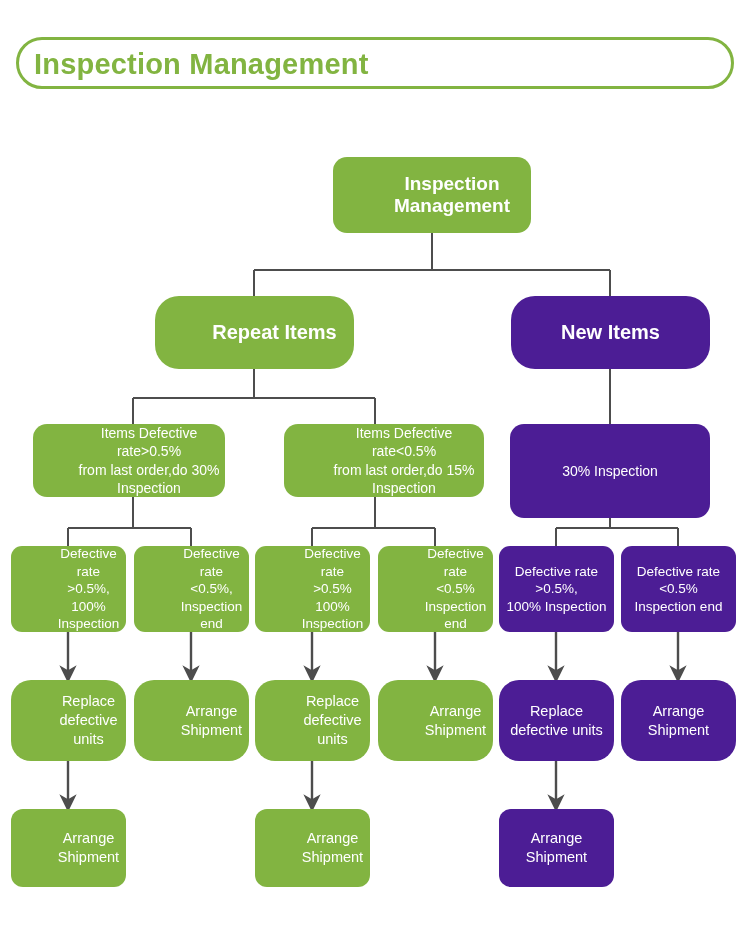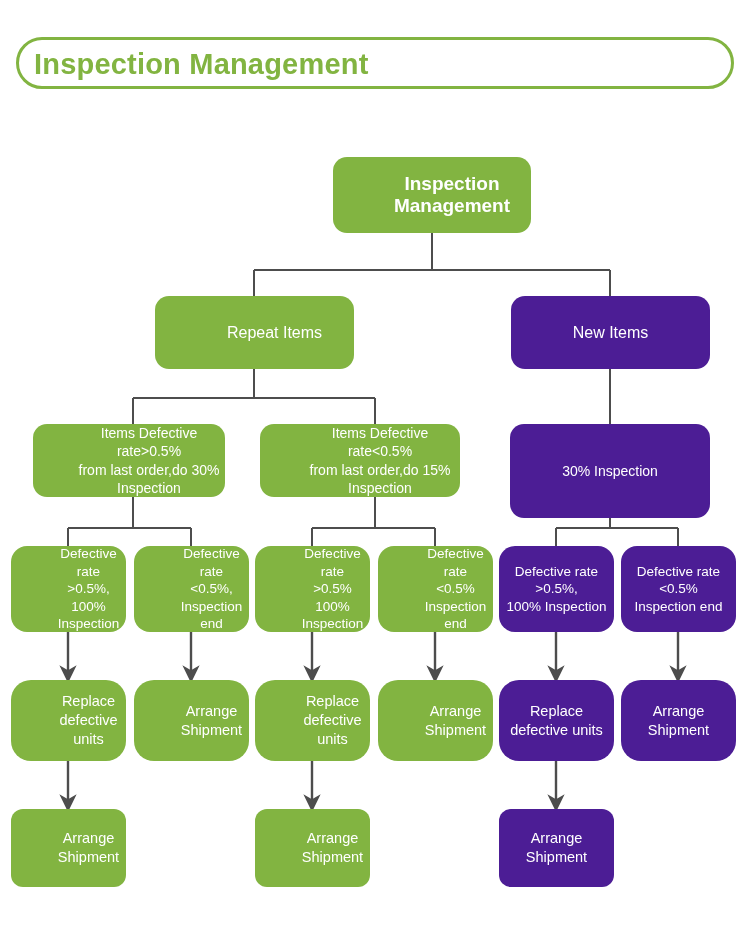--- a/index.html
+++ b/index.html
@@ -76,34 +76,34 @@
   .node.green { background: #82b441; padding-left: 44px; }
   .node.gray  { background: #4c1d95; }
 
   .node.lvl1 {
     font-size: 19px;
     font-weight: bold;
     border-radius: 14px;
     line-height: 1.16;
   }
   .node.lvl2 {
-    font-size: 16px;
-    font-weight: normal;
-    border-radius: 14px;
+    font-size: 20px;
+    font-weight: bold;
+    border-radius: 24px;
   }
   .node.lvl3 {
     font-size: 14px;
     font-weight: normal;
     border-radius: 14px;
     line-height: 1.32;
   }
   .node.lvl4 {
     font-size: 13.5px;
     font-weight: normal;
-    border-radius: 16px;
+    border-radius: 11px;
     line-height: 1.3;
   }
   .node.lvl5 {
     font-size: 14.5px;
     font-weight: normal;
     border-radius: 20px;
     line-height: 1.3;
   }
   .node.lvl6 {
     font-size: 14.5px;
@@ -174,21 +174,21 @@
 Management</div>
 
   <div class="node green lvl2" style="left:155px; top:296px; width:199px; height:73px;">Repeat Items</div>
 
   <div class="node gray lvl2" style="left:511px; top:296px; width:199px; height:73px;">New Items</div>
 
   <div class="node green lvl3" style="left:33px; top:424px; width:192px; height:73px;">Items Defective rate&gt;0.5%
 from last order,do 30%
 Inspection</div>
 
-  <div class="node green lvl3" style="left:260px; top:424px; width:200px; height:73px;">Items Defective rate&lt;0.5%
+  <div class="node green lvl3" style="left:284px; top:424px; width:200px; height:73px;">Items Defective rate&lt;0.5%
 from last order,do 15%
 Inspection</div>
 
   <div class="node gray lvl3" style="left:510px; top:424px; width:200px; height:94px;">30% Inspection</div>
 
   <div class="node green lvl4" style="left:11px; top:546px; width:115px; height:86px;">Defective rate
 &gt;0.5%,
 100% Inspection</div>
 
   <div class="node green lvl4" style="left:134px; top:546px; width:115px; height:86px;">Defective rate

